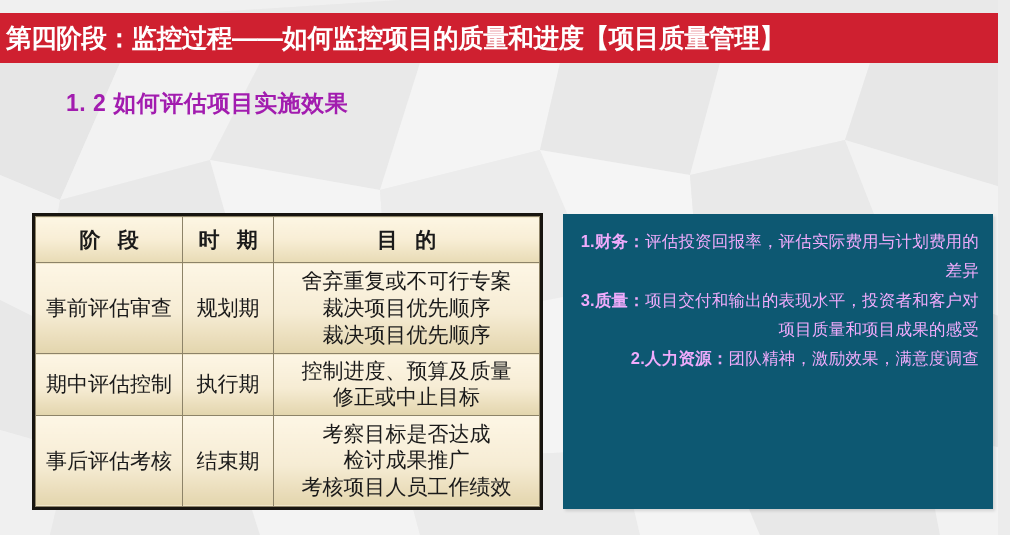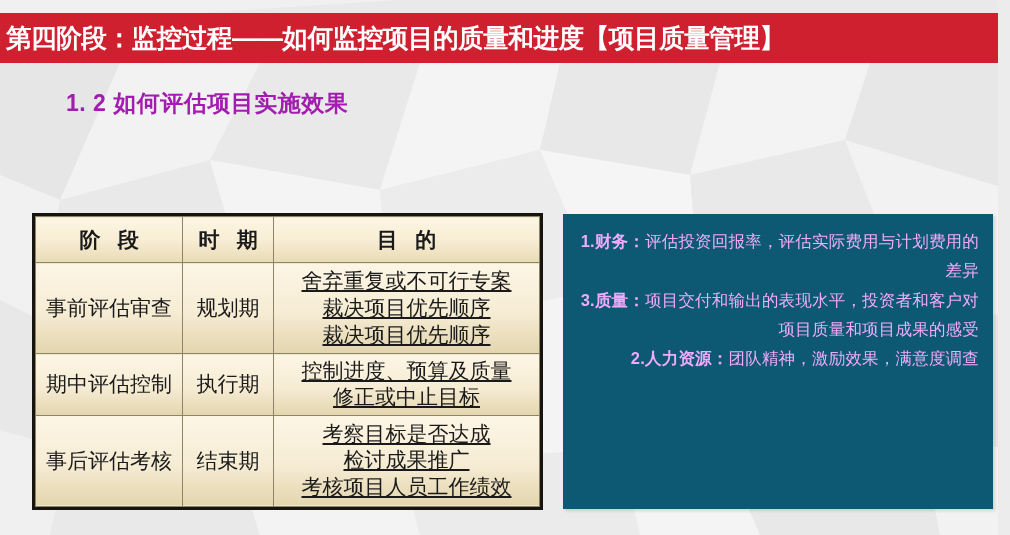--- a/index.html
+++ b/index.html
@@ -103,21 +103,20 @@
   table#phase-table tbody td {
     background: linear-gradient(to bottom, #fdf6e5 0%, #f6ecd4 55%, #e3d5ad 100%);
     font-size: 21px;
   }
   td.col-phase { width: 146px; }
   td.col-period { width: 90px; }
   td.col-purpose {
     text-align: left;
     padding-left: 14px;
     line-height: 1.28;
-    text-decoration: underline;
   }
   th.col-phase { width: 146px; }
   th.col-period { width: 90px; }
   .purpose-line { display: block; white-space: nowrap; }
 
   
   #metrics-panel {
     position: absolute;
     left: 563px;
     top: 214px;

